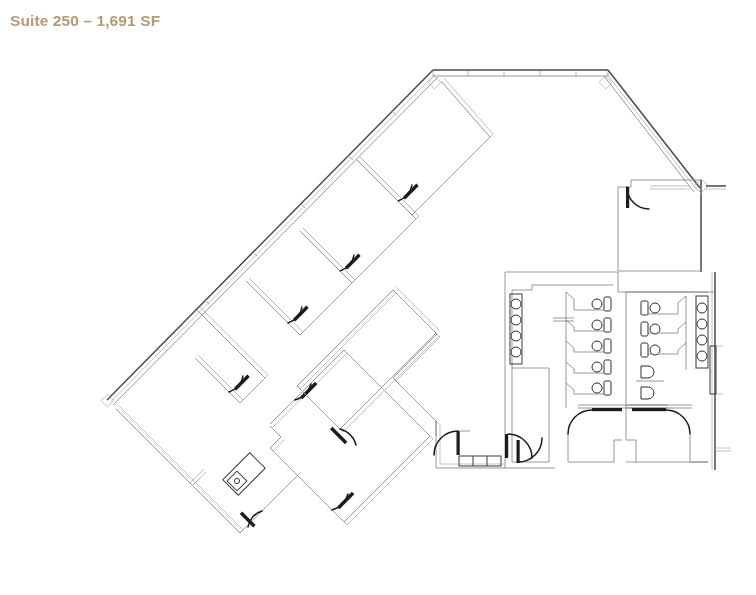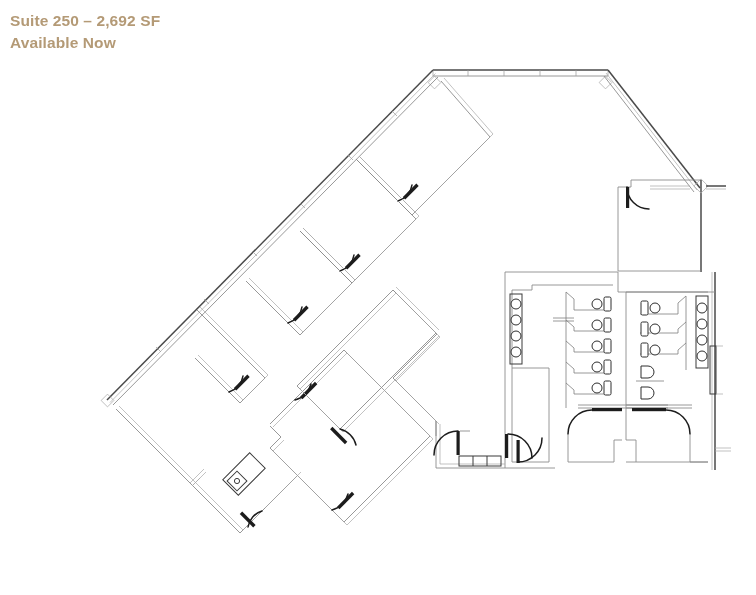--- a/index.html
+++ b/index.html
@@ -47,22 +47,21 @@
   .door-arc   { fill: none; stroke: #1c1c1c; stroke-width: 1.5; stroke-linecap: round; }
   .fixture    { fill: none; stroke: #3a3a3a; stroke-width: 1.0; }
   .fixture-f  { fill: #ffffff; stroke: #2e2e2e; stroke-width: 1.0; }
   .mullion    { fill: none; stroke: #9a9a9a; stroke-width: 0.7; }
   .partition  { fill: none; stroke: #7d7d7d; stroke-width: 0.8; }
 </style>
 </head>
 <body>
 
 <div id="label-block">
-  <div class="line">Suite 250 – 2,692 SF</div>
-  <div class="line">Available Now</div>
+  <div class="line">Suite 250 – 1,691 SF</div>
 </div>
 
 <div id="plan-wrap">
 <svg id="floorplan" viewBox="0 0 756 595" role="img">
   <title>Suite 250 floor plan</title>
   <rect x="0" y="0" width="756" height="595" fill="#ffffff"></rect>
 
   <g>
 
     <line class="wall-outer" x1="433" y1="70" x2="608" y2="70"></line>

